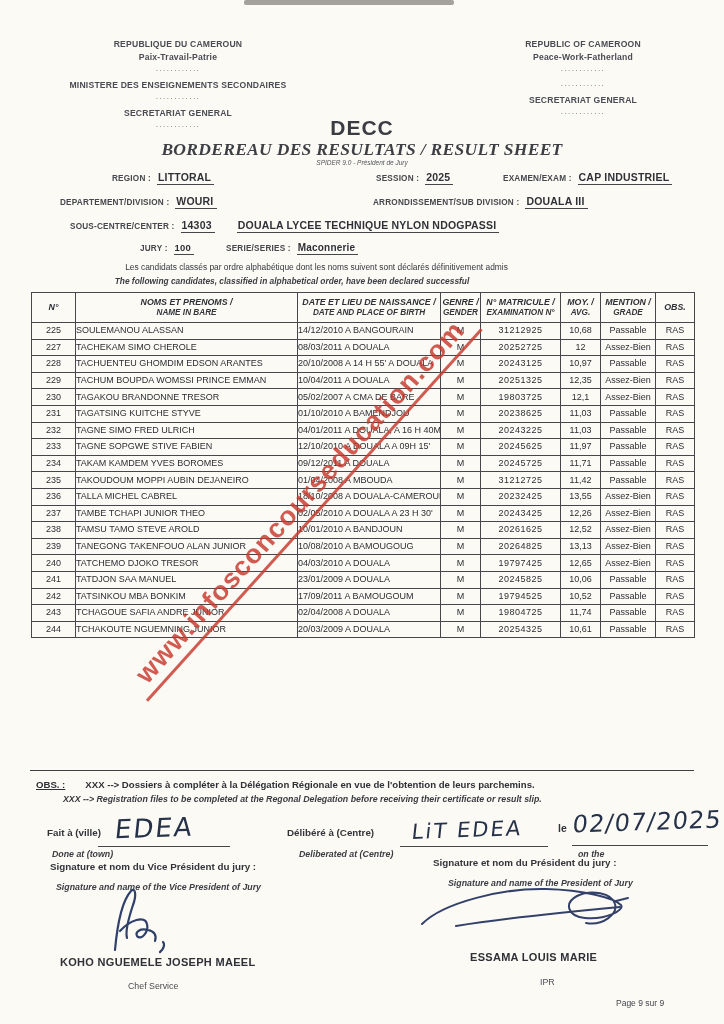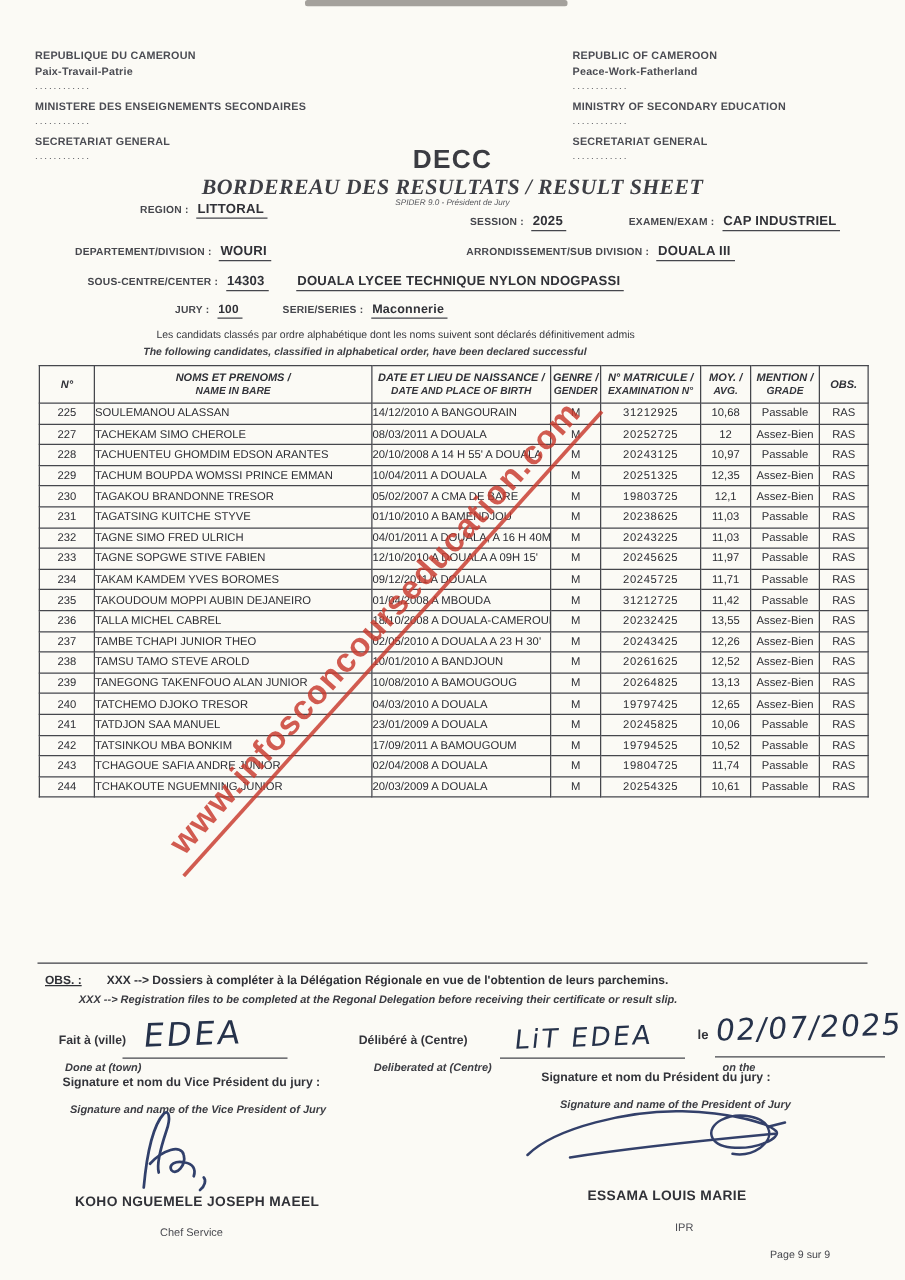--- a/index.html
+++ b/index.html
@@ -4,21 +4,21 @@
 <style>
   html,body { margin:0; padding:0; background:#d8d8d8; }
   .page {
     position:relative; width:724px; height:1024px; margin:0 auto;
     background:#fbfaf5; overflow:hidden;
     font-family:"Liberation Sans", sans-serif; color:#35363c;
   }
   
   .scan-bar { position:absolute; left:244px; top:0; width:210px; height:5px;
     background:#5d5852; opacity:.55; border-radius:2px; }
-  .hdr-block { position:absolute; }
+  .hdr-block { position:absolute; text-align:center; }
   .hdr-left  { left:28px;  top:38px; width:300px; }
   .hdr-right { left:458px; top:38px; width:250px; }
   .hdr-line  { font-size:8.6px; font-weight:bold; color:#4b4c53; letter-spacing:.2px; line-height:13px; }
   .hdr-dots  { font-size:8px; color:#5a5b61; letter-spacing:1.5px; line-height:10px; }
   .hdr-gap   { height:5px; }
   .org-title { position:absolute; left:0; top:116px; width:724px; text-align:center;
     font-size:21px; font-weight:bold; letter-spacing:1px; color:#3b3c42; }
   .doc-title { position:absolute; left:0; top:139px; width:724px; text-align:center;
     font-family:"Liberation Serif", serif; font-style:italic; font-weight:bold;
     font-size:17.5px; letter-spacing:.3px; color:#3e3f45; }
@@ -86,32 +86,31 @@
     <div class="hdr-gap"></div>
     <div class="hdr-line">SECRETARIAT GENERAL</div>
     <div class="hdr-dots">............</div>
   </div>
 
   <div class="hdr-block hdr-right">
     <div class="hdr-line">REPUBLIC OF CAMEROON</div>
     <div class="hdr-line">Peace-Work-Fatherland</div>
     <div class="hdr-dots">............</div>
     <div class="hdr-gap"></div>
-    <div class="hdr-line">MINISTRY OF SECONDARY EDUCATION</div>
     <div class="hdr-dots">............</div>
     <div class="hdr-gap"></div>
     <div class="hdr-line">SECRETARIAT GENERAL</div>
     <div class="hdr-dots">............</div>
   </div>
 
   <div class="org-title">DECC</div>
   <div class="doc-title">BORDEREAU DES RESULTATS / RESULT SHEET</div>
   <div class="doc-subtitle">SPIDER 9.0 -  Président de Jury</div>
 
-  <div class="pair" style="left:112px; top:161px;">
+  <div class="pair" style="left:112px; top:171px;">
     <span class="lbl">REGION :</span>
     <span class="val">LITTORAL</span>
   </div>
   <div class="pair" style="left:376px; top:171px;">
     <span class="lbl">SESSION :</span>
     <span class="val">2025</span>
   </div>
   <div class="pair" style="left:503px; top:171px;">
     <span class="lbl">EXAMEN/EXAM :</span>
     <span class="val">CAP INDUSTRIEL</span>

